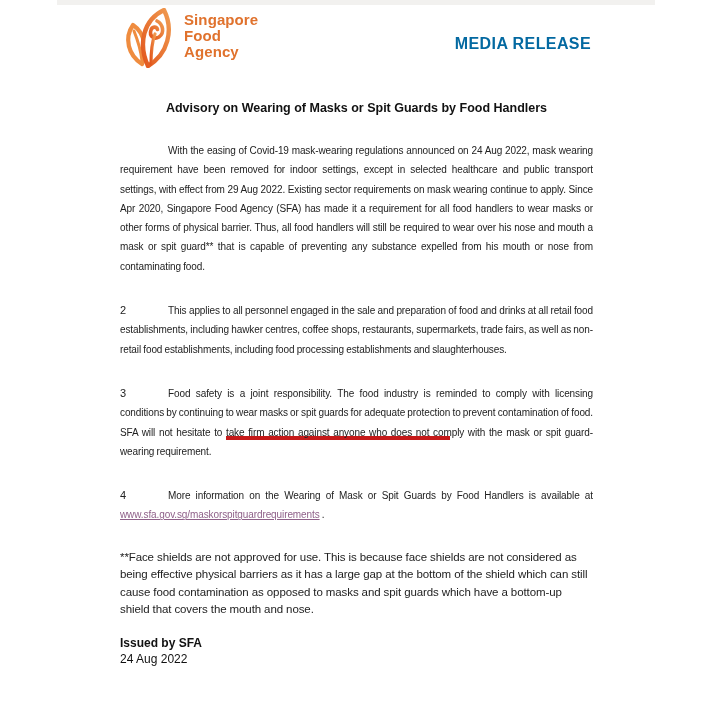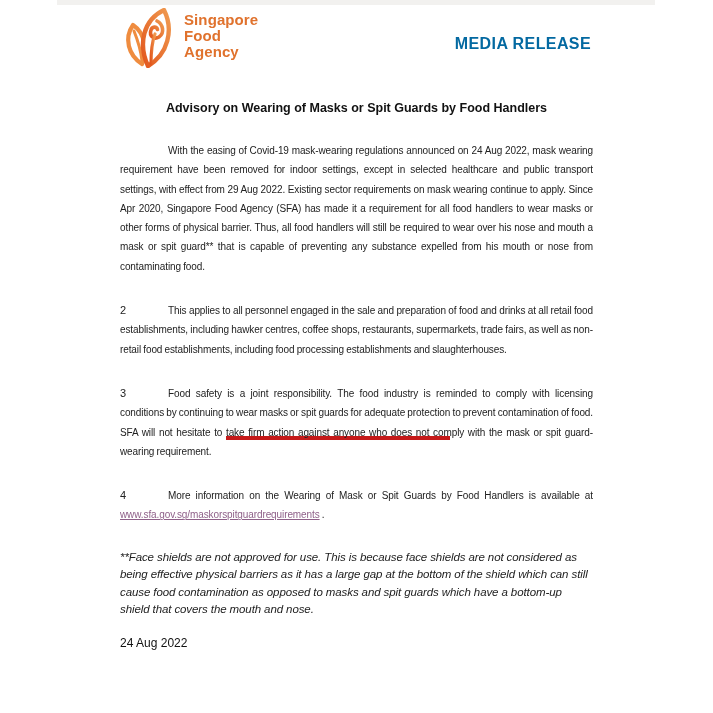--- a/index.html
+++ b/index.html
@@ -20,21 +20,21 @@
   .body-text{
     margin:0;font-size:10px;line-height:19.3px;text-align:justify;color:#222;
     letter-spacing:-0.1px;word-spacing:-0.5px;
   }
   .p-first{margin-top:26px;text-indent:48px;}
   .para{position:relative;margin-top:25px;}
   .para .para-num{position:absolute;left:0;top:0;font-size:11px;line-height:19.3px;color:#222;}
   .para .body-text{text-indent:48px;}
   .red-underline{border-bottom:4px solid #c51a1a;padding-bottom:18px;}
   .doc-link{color:#8e5f88;text-decoration:underline;cursor:pointer;margin-top:38px;}
-  .footnote{margin-top:24px;font-size:11.5px;font-style:italic;line-height:17.5px;text-align:left;color:#222;letter-spacing:-0.1px;}
+  .footnote{margin-top:24px;font-size:11.5px;line-height:17.5px;text-align:left;color:#222;letter-spacing:-0.1px;}
   .signature{margin-top:16px;font-size:12px;line-height:16px;color:#111;}
   .signature .issued{font-weight:bold;}
 </style>
 </head>
 <body>
 
 <div class="top-strip"></div>
 
 <div class="page">
 
@@ -77,16 +77,17 @@
   </div>
 
   <div class="para">
     <span class="para-num">4</span>
     <p class="body-text"><span>More information on the Wearing of Mask or Spit Guards by Food Handlers is available at </span><a class="doc-link">www.sfa.gov.sg/maskorspitguardrequirements</a><span> .</span></p>
   </div>
 
   <p class="footnote">**Face shields are not approved for use. This is because face shields are not considered as being effective physical barriers as it has a large gap at the bottom of the shield which can still cause food contamination as opposed to masks and spit guards which have a bottom-up shield that covers the mouth and nose.</p>
 
   <div class="signature">
+    <div class="issued">Issued by SFA</div>
     <div>24 Aug 2022</div>
   </div>
 
 </div>
 
 </body></html>

